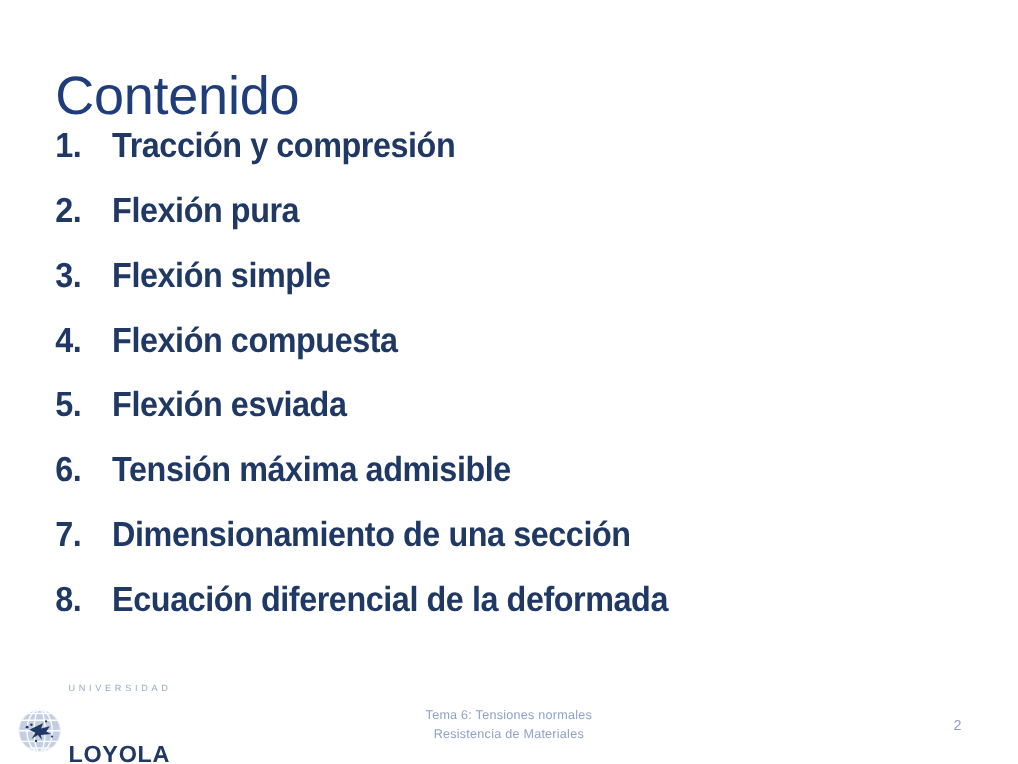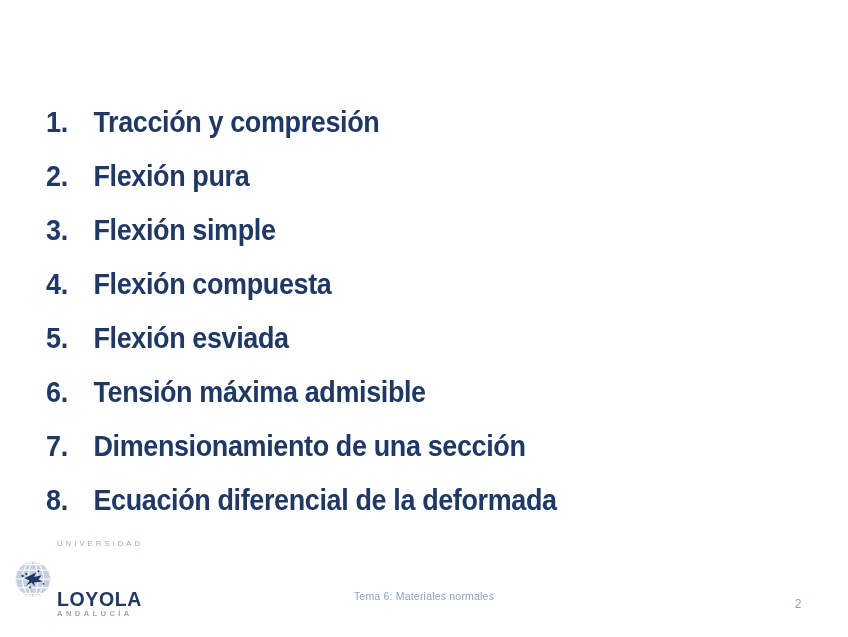--- a/index.html
+++ b/index.html
@@ -89,21 +89,21 @@
     text-align: center;
     color: #8ea2c8;
     font-size: 12px;
     line-height: 14px;
   }
 
   
   .logo {
     position: absolute;
     left: 14px;
-    top: 559px;
+    top: 589px;
     width: 150px;
     height: 40px;
     display: flex;
     align-items: center;
   }
   .logo-globe {
     flex: 0 0 38px;
     width: 38px;
     height: 38px;
     margin-right: 5px;
@@ -135,20 +135,21 @@
     color: #9aa8c4;
     font-weight: 700;
     margin-top: 1px;
   }
 </style>
 </head>
 <body>
 
 <div class="slide">
 
+  <h1 class="slide-title">Contenido</h1>
 
   <ul class="content-list">
     <li class="content-item">
       <span class="item-number">1.</span>
       <span class="item-label">Tracción y compresión</span>
     </li>
     <li class="content-item">
       <span class="item-number">2.</span>
       <span class="item-label">Flexión pura</span>
     </li>
@@ -172,21 +173,22 @@
       <span class="item-number">7.</span>
       <span class="item-label">Dimensionamiento de una sección</span>
     </li>
     <li class="content-item">
       <span class="item-number">8.</span>
       <span class="item-label">Ecuación diferencial de la deformada</span>
     </li>
   </ul>
 
   <div class="footer-note">
-    <span class="line">Tema 6: Materiales normales</span>
+    <span class="line">Tema 6: Tensiones normales</span>
+    <span class="line">Resistencia de Materiales</span>
   </div>
 
   <div class="page-number">2</div>
 
   <div class="logo">
     <span class="logo-globe">
       <svg viewBox="0 0 38 38" width="38" height="38" aria-hidden="true">
         <defs>
           <clipPath id="globeClip">
               <circle cx="19" cy="19" r="17.5"></circle>

